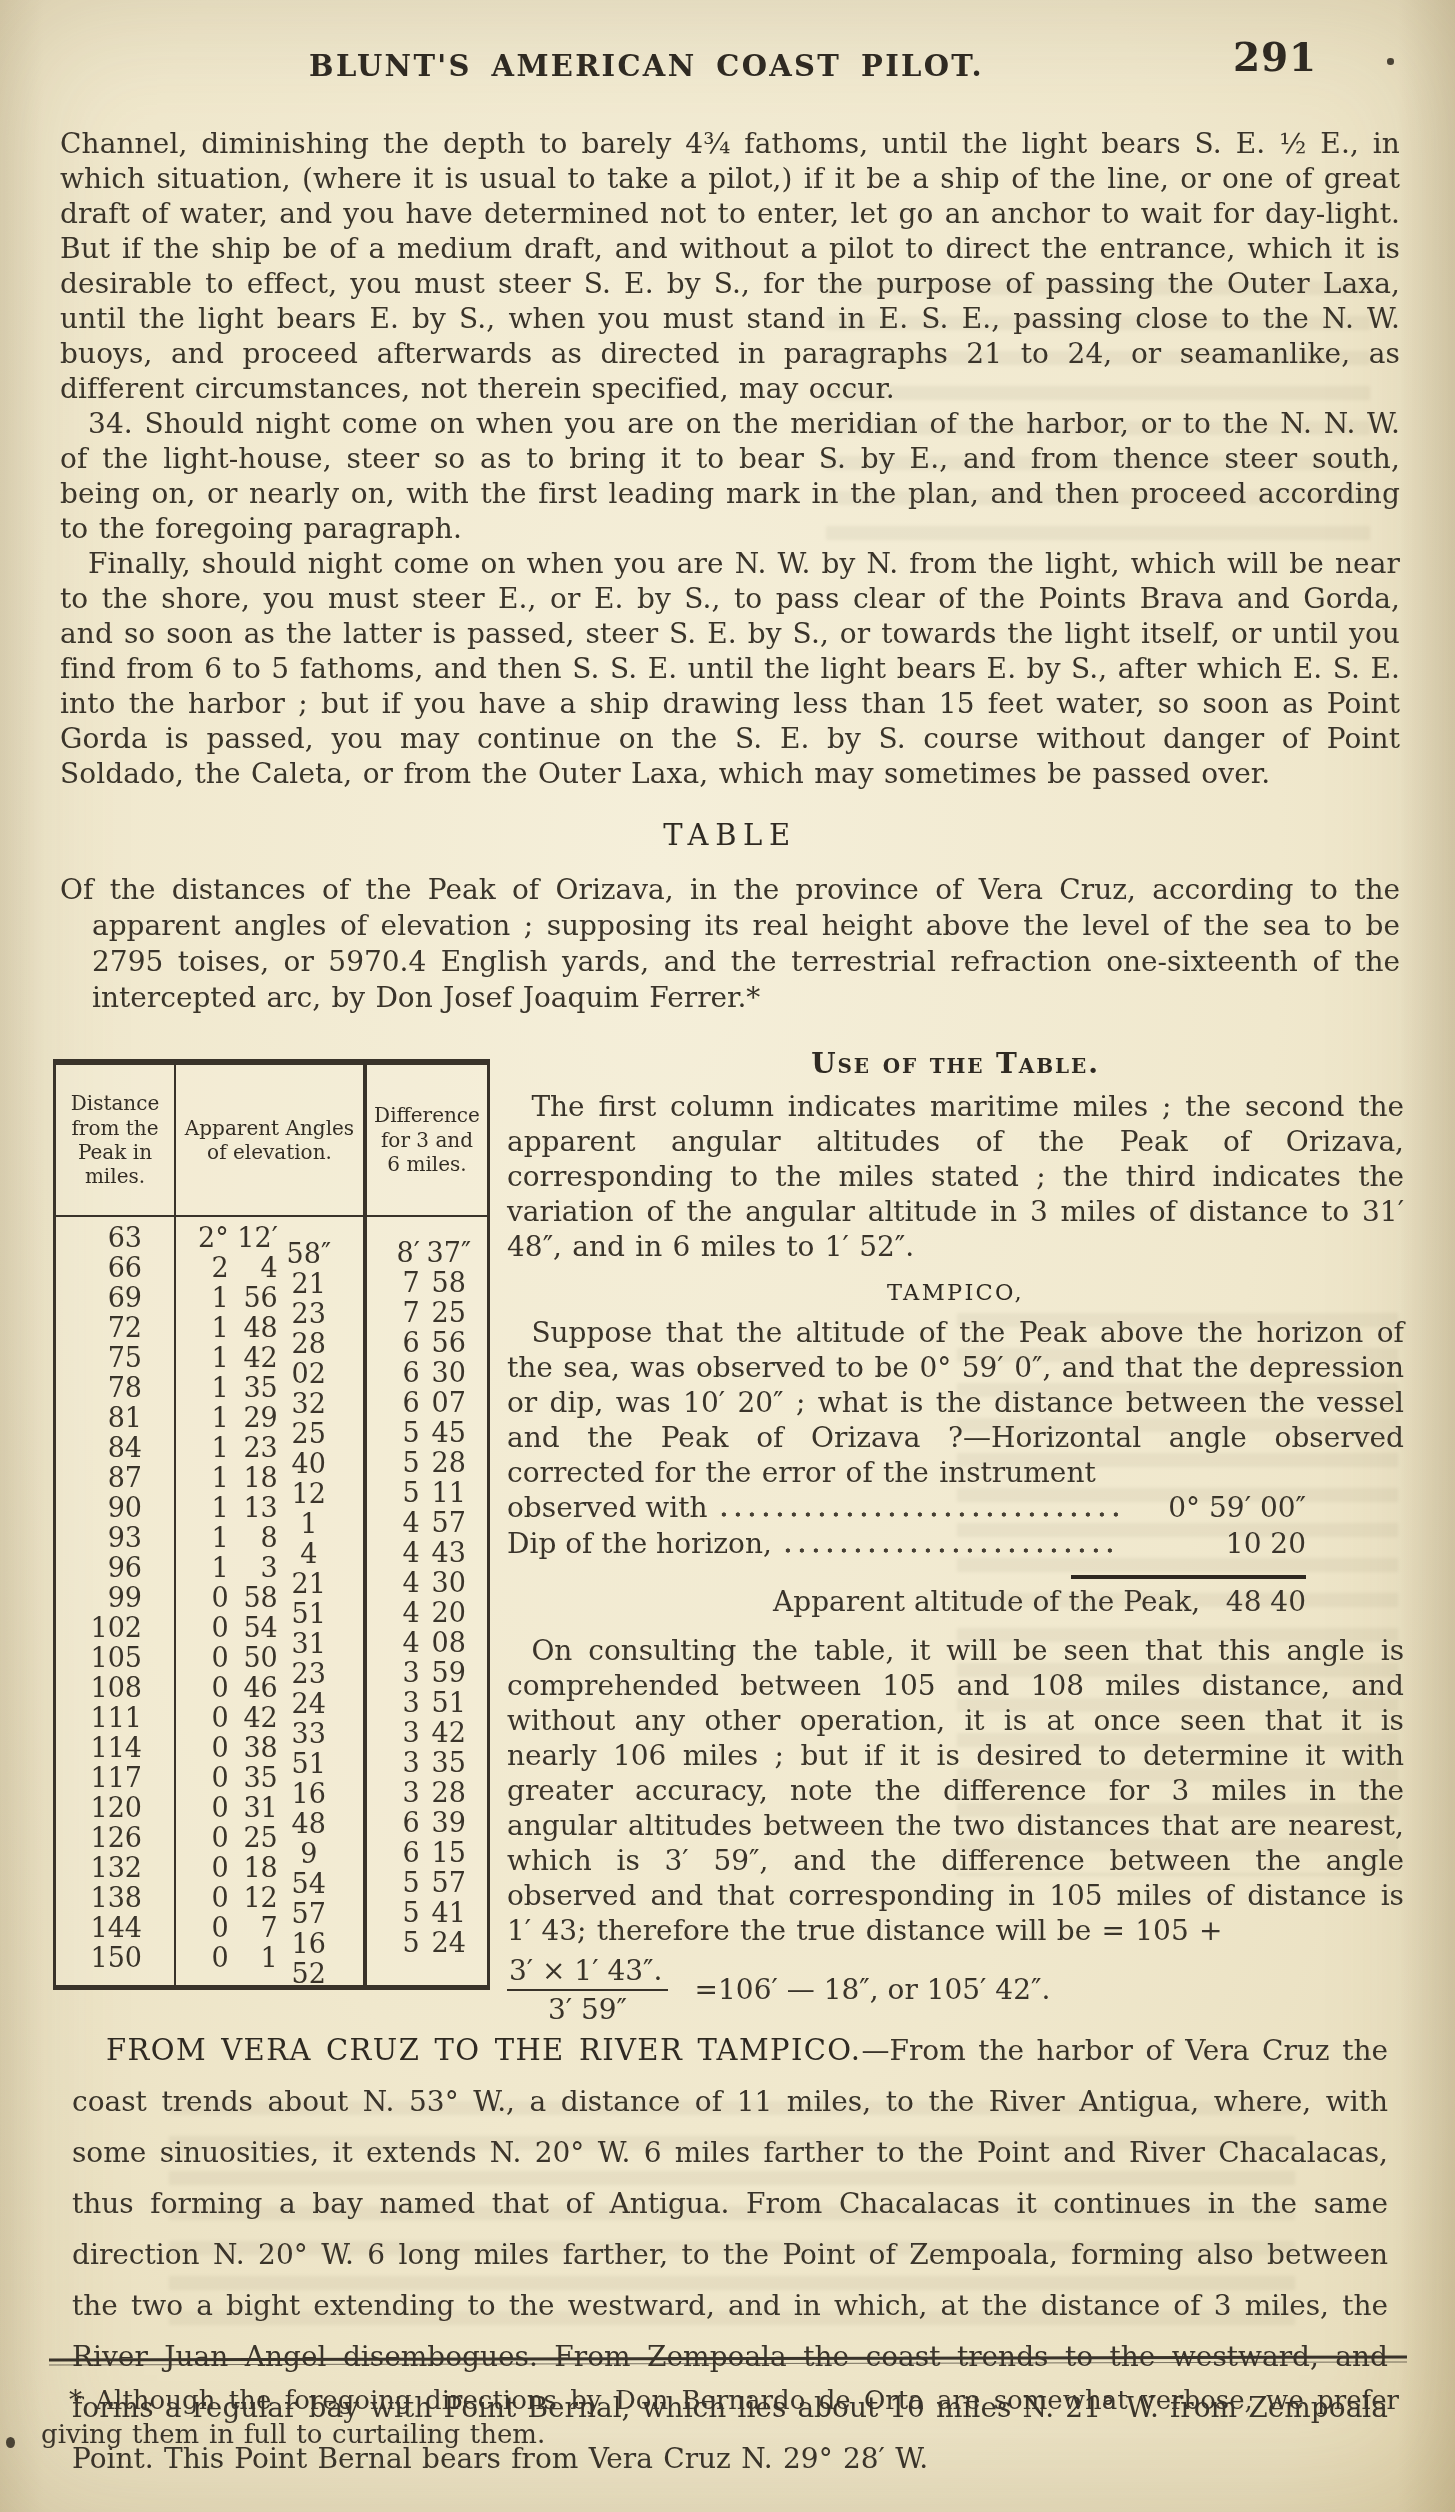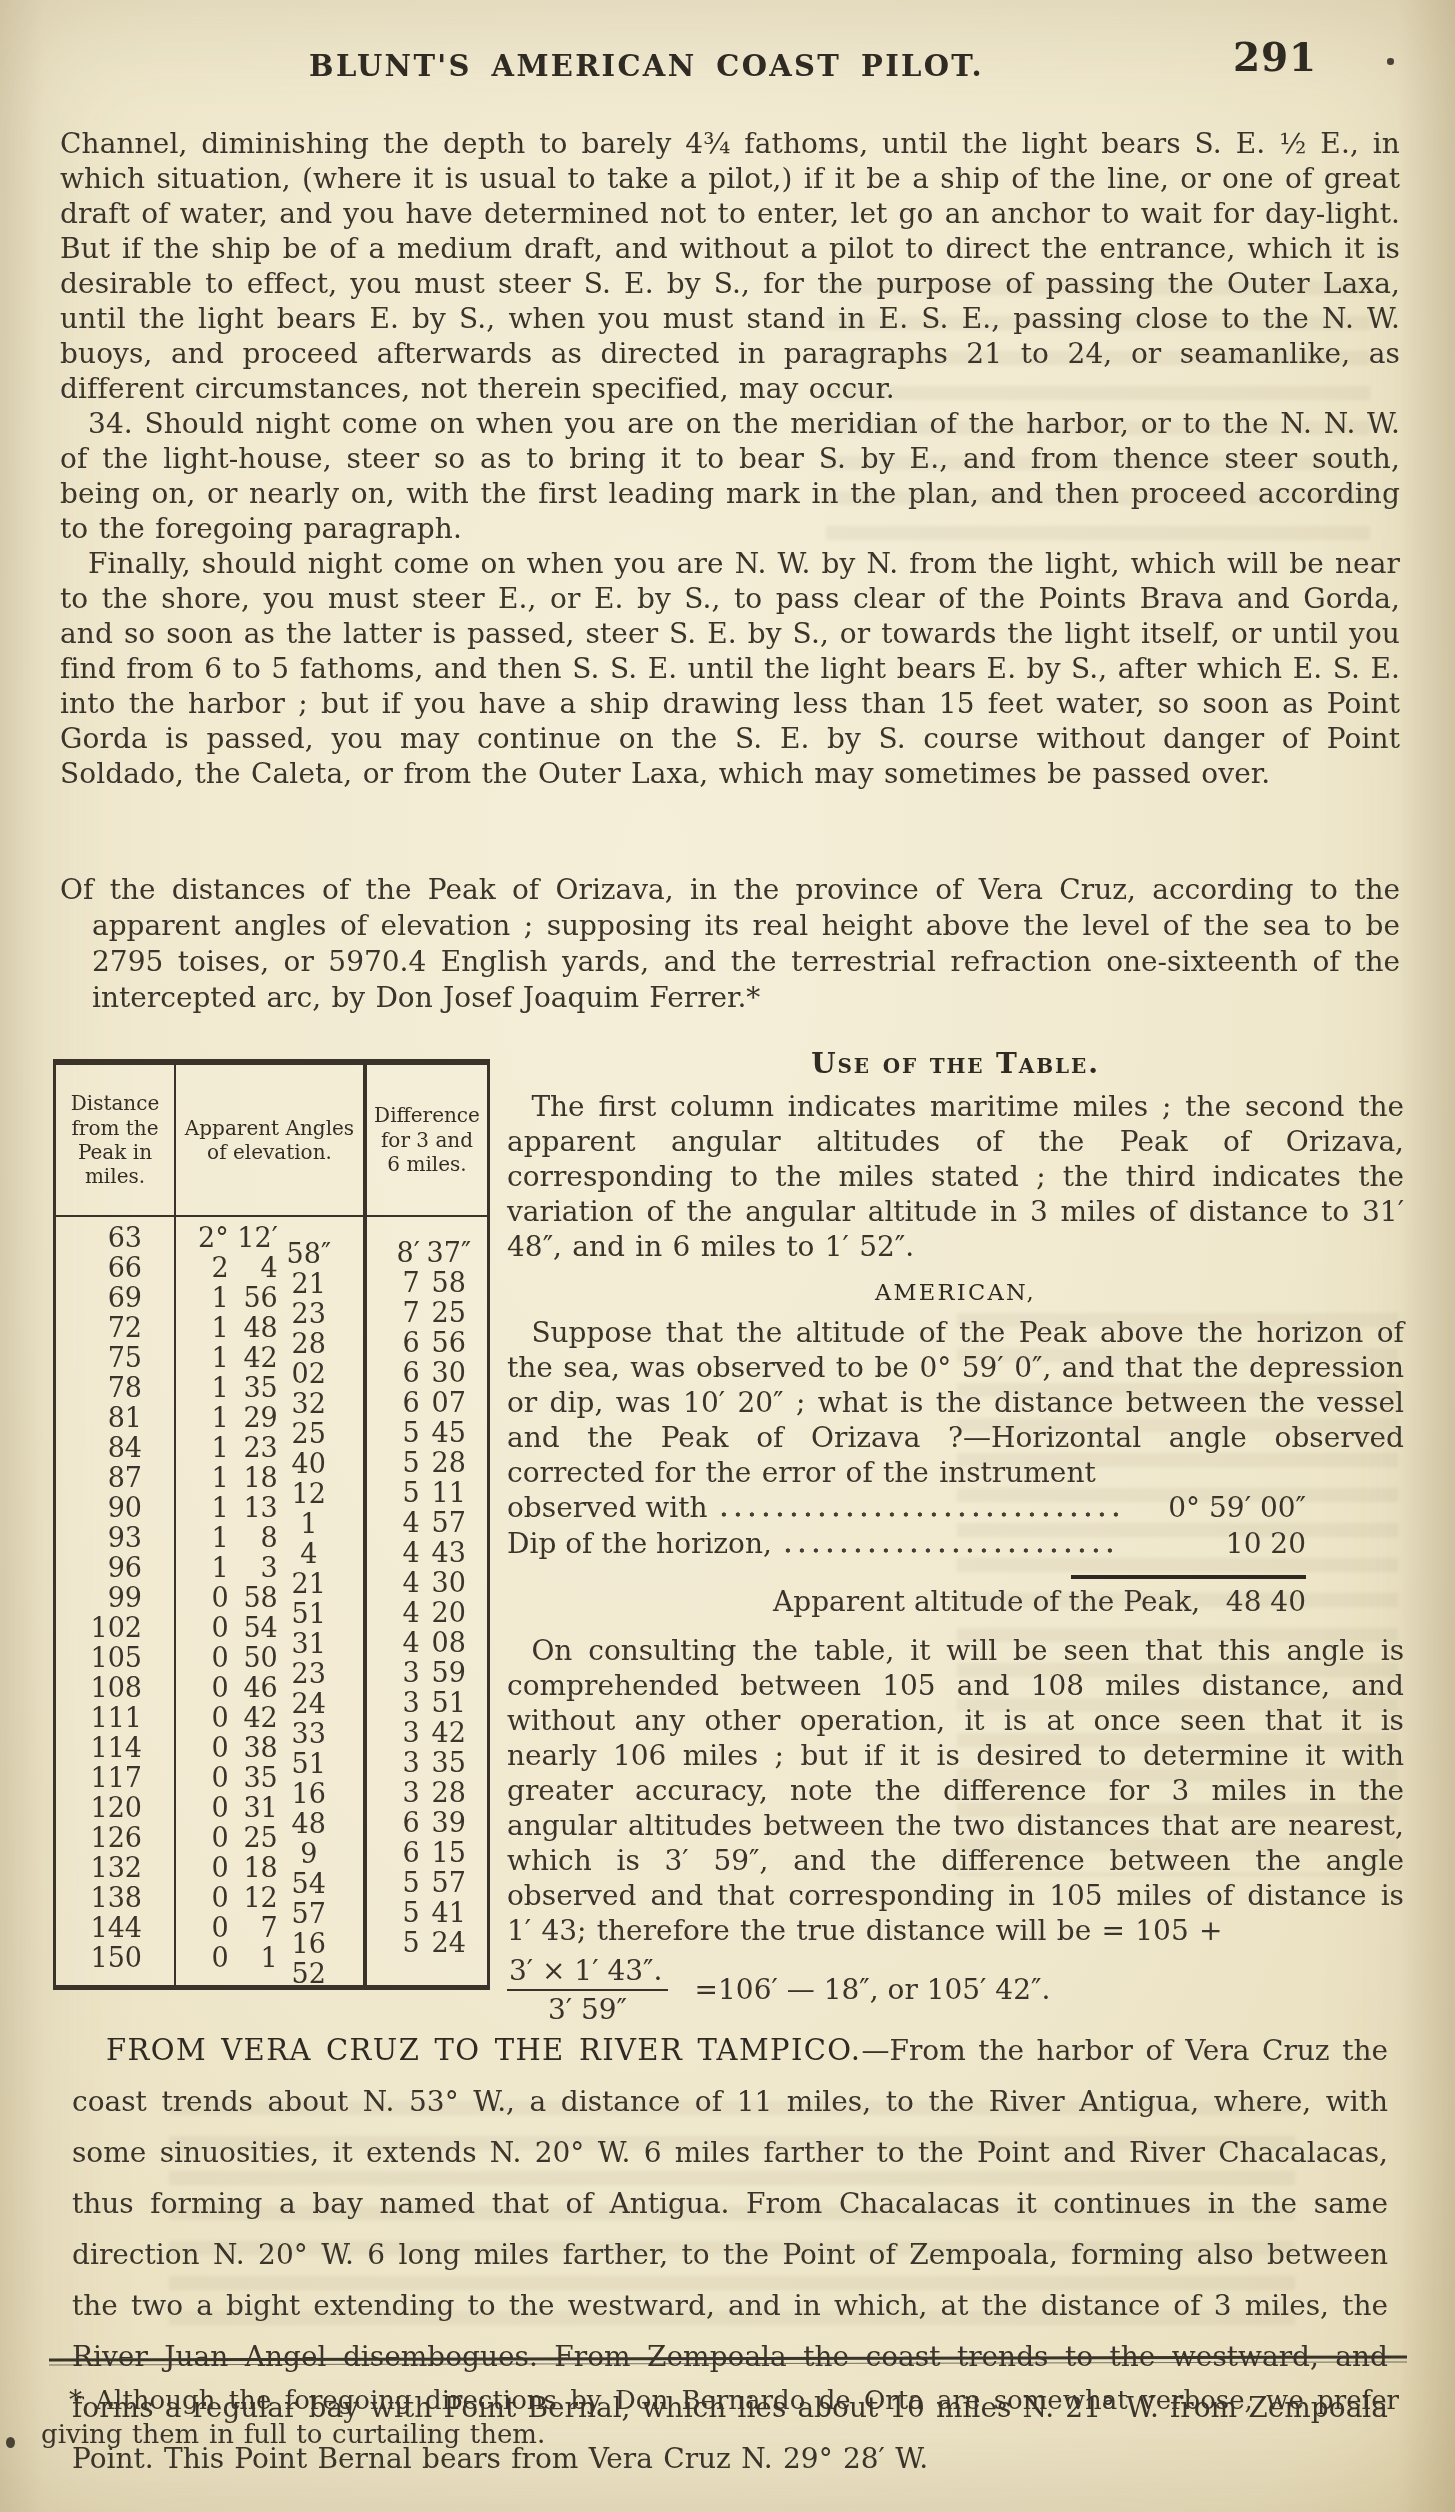--- a/index.html
+++ b/index.html
@@ -143,20 +143,21 @@
 
   <div class="header-title">BLUNT'S AMERICAN COAST PILOT.</div>
   <div class="page-number">291</div>
 
   <div class="intro">
     <p class="body-par">Channel, diminishing the depth to barely 4¾ fathoms, until the light bears S. E. ½ E., in which situation, (where it is usual to take a pilot,) if it be a ship of the line, or one of great draft of water, and you have determined not to enter, let go an anchor to wait for day-light.  But if the ship be of a medium draft, and without a pilot to direct the entrance, which it is desirable to effect, you must steer S. E. by S., for the purpose of passing the Outer Laxa, until the light bears E. by S., when you must stand in E. S. E., passing close to the N. W. buoys, and proceed afterwards as directed in paragraphs 21 to 24, or seamanlike, as different circumstances, not therein specified, may occur.</p>
     <p class="body-par indent">34. Should night come on when you are on the meridian of the harbor, or to the N. N. W. of the light-house, steer so as to bring it to bear S. by E., and from thence steer south, being on, or nearly on, with the first leading mark in the plan, and then proceed according to the foregoing paragraph.</p>
     <p class="body-par indent">Finally, should night come on when you are N. W. by N. from the light, which will be near to the shore, you must steer E., or E. by S., to pass clear of the Points Brava and Gorda, and so soon as the latter is passed, steer S. E. by S., or towards the light itself, or until you find from 6 to 5 fathoms, and then S. S. E. until the light bears E. by S., after which E. S. E. into the harbor ; but if you have a ship drawing less than 15 feet water, so soon as Point Gorda is passed, you may continue on the S. E. by S. course without danger of Point Soldado, the Caleta, or from the Outer Laxa, which may sometimes be passed over.</p>
   </div>
 
+  <div class="table-heading">TABLE</div>
   <div class="table-desc">Of the distances of the Peak of Orizava, in the province of Vera Cruz, according to the apparent angles of elevation ; supposing its real height above the level of the sea to be 2795 toises, or 5970.4 English yards, and the terrestrial refraction one-sixteenth of the intercepted arc, by Don Josef Joaquim Ferrer.*</div>
 
   <div class="columns">
 
     <div class="otable">
       <div class="ocol col-miles">
         <div class="col-head">Distance from the Peak in miles.</div>
         <div class="col-body" id="miles-body">
             <div class="mrow">63</div>
             <div class="mrow">66</div>
@@ -414,21 +415,21 @@
               <span class="d-min">5</span>
               <span class="d-sec">24</span>
             </div>
           </div>
       </div>
     </div>
 
     <div class="rightcol">
       <div class="use-head">Use of the Table.</div>
       <p class="use-body">The first column indicates maritime miles ;  the second the apparent angular altitudes of the Peak of Orizava, corresponding to the miles stated ; the third indicates the variation of the angular altitude in 3 miles of distance to 31′ 48″, and in 6 miles to 1′ 52″.</p>
-      <div class="ex-head">AMERICAN,</div>
+      <div class="ex-head">TAMPICO,</div>
       <p class="ex-body">Suppose that the altitude of the Peak above the horizon of the sea, was observed to be 0° 59′ 0″, and that the depression or dip, was 10′ 20″ ; what is the distance between the vessel and the Peak of Orizava ?—Horizontal angle observed corrected for the error of the instrument</p>
 
       <div class="calc-line">
         <span class="calc-label">observed with</span>
         <span class="leader"></span>
         <span class="calc-value">0° 59′ 00″</span>
       </div>
       <div class="calc-line">
         <span class="calc-label">Dip of the horizon,</span>
         <span class="leader"></span>

